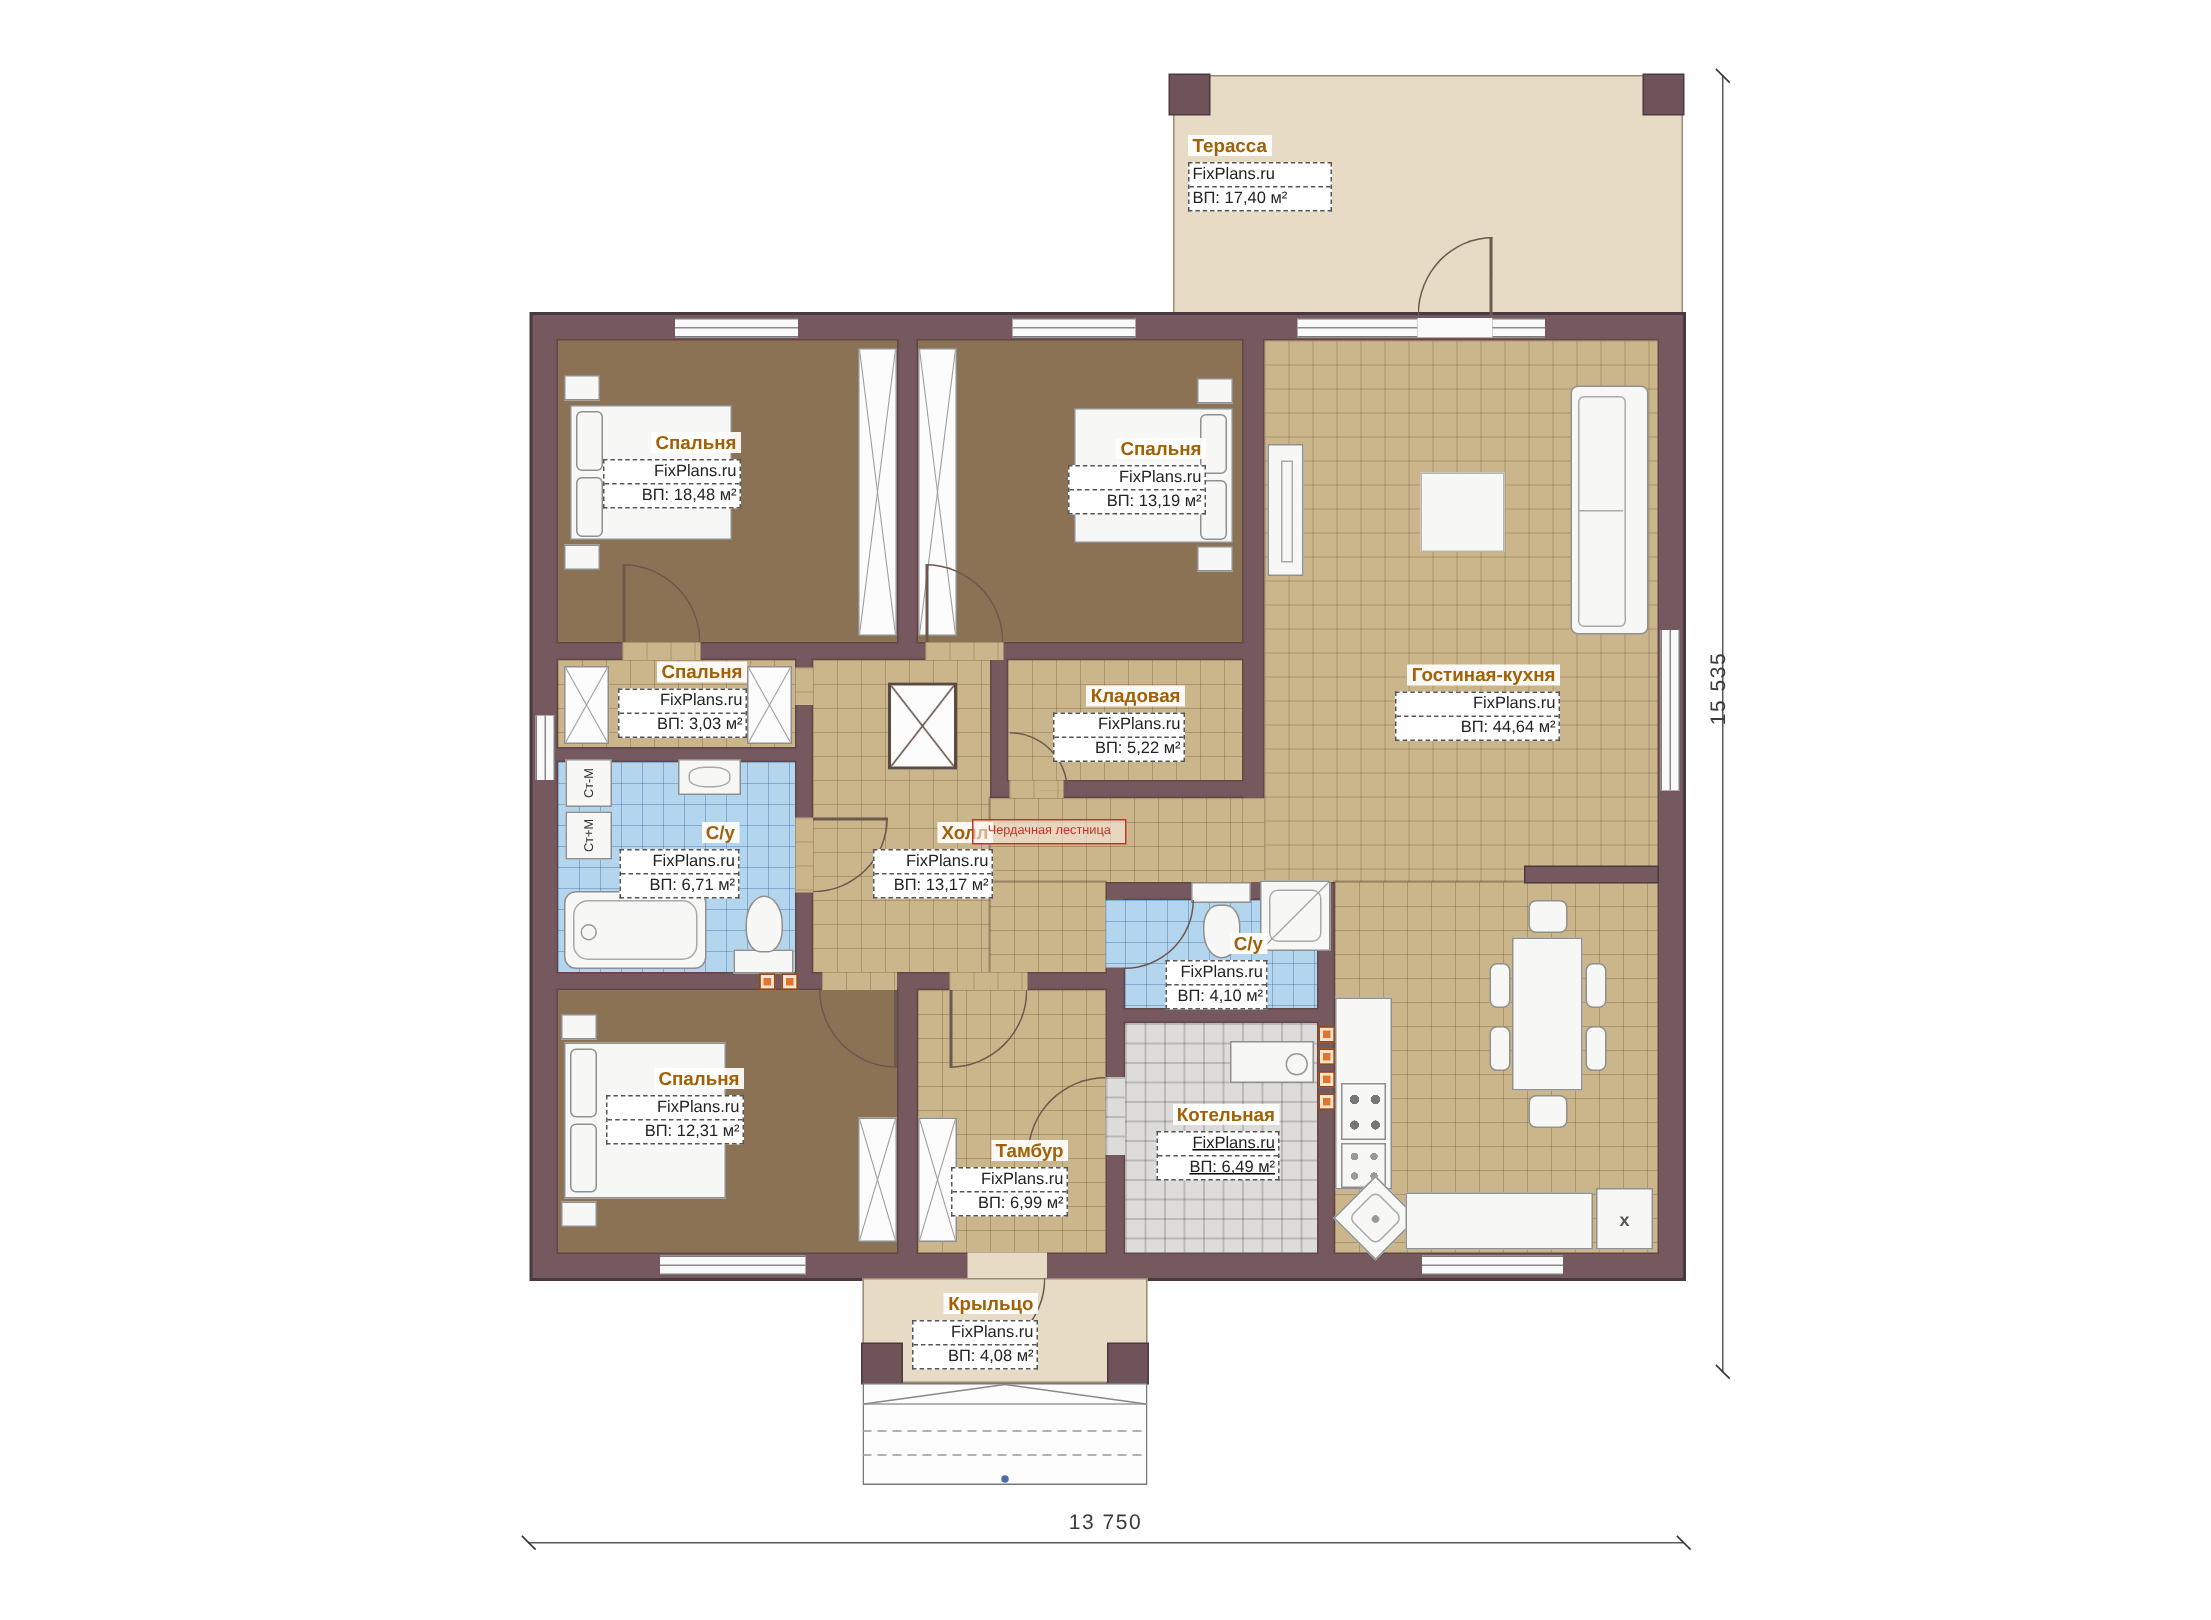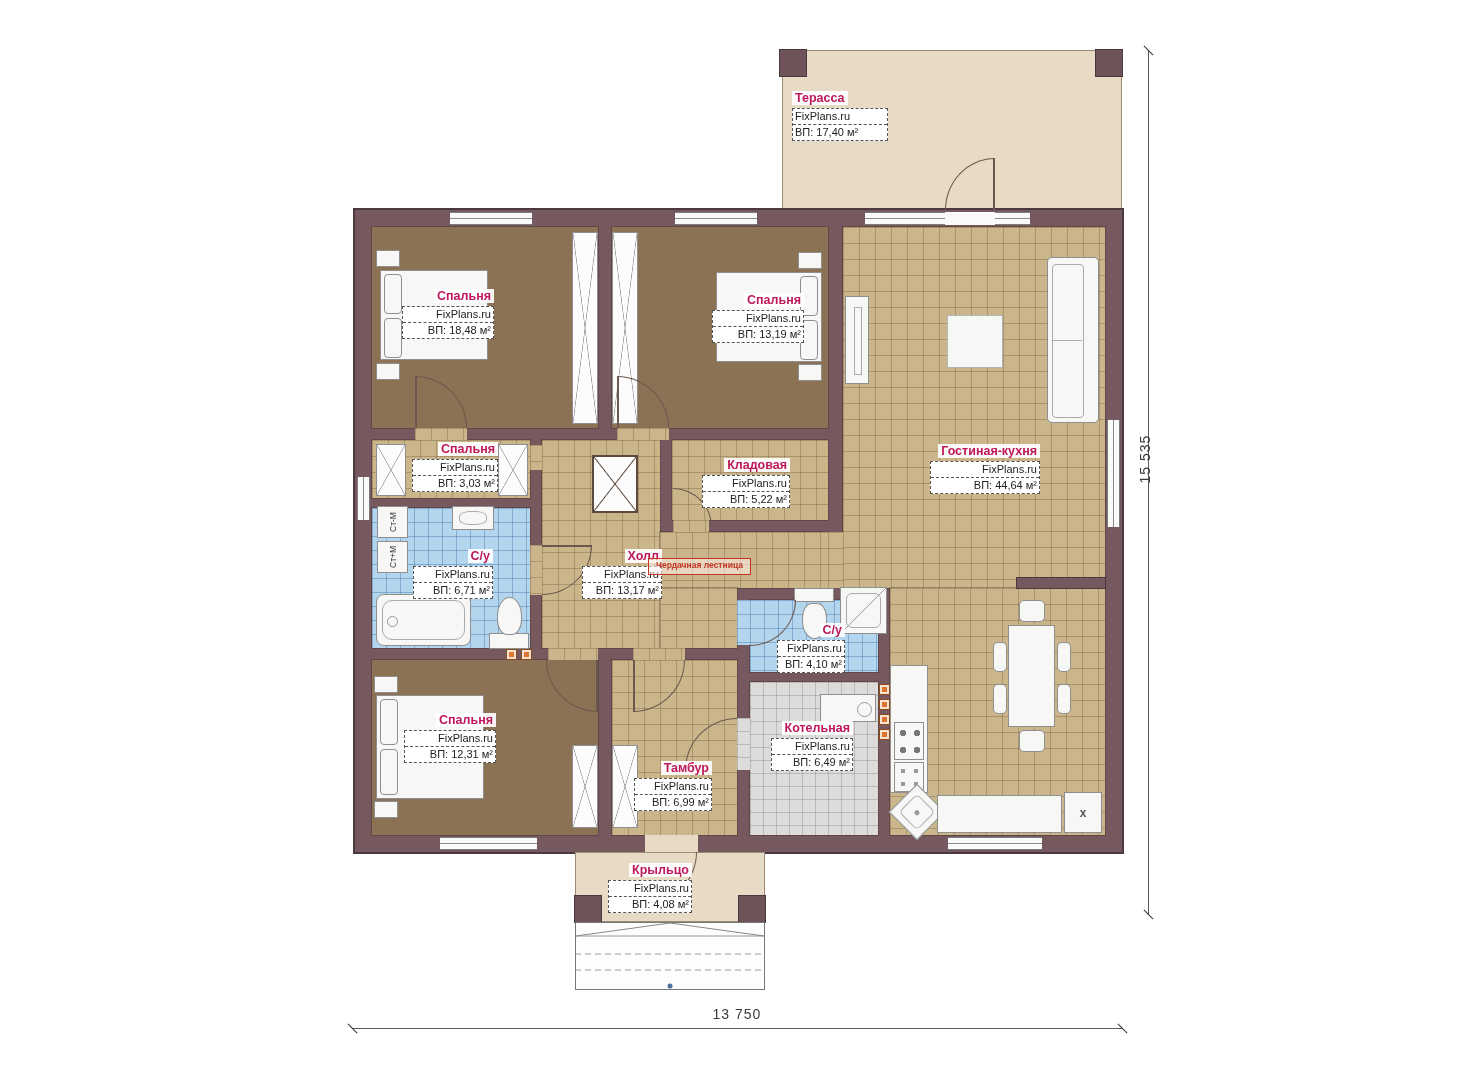--- a/index.html
+++ b/index.html
@@ -42,21 +42,21 @@
                      linear-gradient(to bottom right,transparent calc(50% - .7px),#9a9a9a,transparent calc(50% + .7px));}
   .xdark{border:2px solid #5d4a3e;
     background-image:linear-gradient(to top right,transparent calc(50% - 1px),#5d4a3e,transparent calc(50% + 1px)),
                      linear-gradient(to bottom right,transparent calc(50% - 1px),#5d4a3e,transparent calc(50% + 1px));}
   .arc{position:absolute;border:0 solid #6b584e;box-sizing:border-box;z-index:3;}
   .leaf{position:absolute;background:#6b584e;z-index:3;}
   .hot{position:absolute;width:11px;height:11px;background:#e0762e;border:1px solid #8d4a1c;
        box-shadow:inset 0 0 0 2px #f6e3d2;box-sizing:border-box;z-index:4;}
   
   .card{position:absolute;z-index:6;text-align:right;}
-  .card .nm{font-weight:bold;font-size:12.5px;line-height:14px;color:#be185d;
+  .card .nm{font-weight:bold;font-size:12.5px;line-height:14px;color:#a16207;
             background:rgba(255,255,255,.92);display:inline-block;padding:0 3px;white-space:nowrap;}
   .card .bx{background:#fff;border:1px dashed #555;margin-top:2px;}
   .card .bx .r1{border-bottom:1px dashed #555;}
   .card .bx div{font-size:11px;line-height:15px;color:#222;padding:0 2px;white-space:nowrap;}
   .vtext{writing-mode:vertical-rl;transform:rotate(180deg);font-size:8.5px;color:#333;
          display:flex;align-items:center;justify-content:center;width:100%;height:100%;}
   .redtag{position:absolute;border:1px solid #c23321;color:#c23321;background:rgba(255,240,235,.55);
           font-size:8.5px;line-height:13px;text-align:center;white-space:nowrap;overflow:hidden;
           padding:0 2px;z-index:7;}
   
@@ -231,21 +231,21 @@
     <div class="arc" style="left:191px;top:450px;width:52px;height:52px;border-bottom-width:1.5px;border-left-width:1.5px;border-bottom-left-radius:100%;"></div>
     <div class="leaf" style="left:241px;top:450px;width:2px;height:52px;"></div>
     <div class="arc" style="left:278px;top:450px;width:52px;height:52px;border-bottom-width:1.5px;border-right-width:1.5px;border-bottom-right-radius:100%;"></div>
     <div class="leaf" style="left:278px;top:450px;width:2px;height:52px;"></div>
     <div class="arc" style="left:330px;top:508px;width:52px;height:52px;border-top-width:1.5px;border-left-width:1.5px;border-top-left-radius:100%;"></div>
     <div class="arc" style="left:187px;top:335px;width:50px;height:50px;border-bottom-width:1.5px;border-right-width:1.5px;border-bottom-right-radius:100%;"></div>
     <div class="leaf" style="left:187px;top:335px;width:50px;height:2px;"></div>
     <div class="arc" style="left:395px;top:390px;width:46px;height:46px;border-bottom-width:1.5px;border-right-width:1.5px;border-bottom-right-radius:100%;"></div>
     <div class="arc" style="left:318px;top:278px;width:39px;height:39px;border-top-width:1.5px;border-right-width:1.5px;border-top-right-radius:100%;"></div>
 
-    <div class="redtag" style="left:293px;top:348px;width:97px;height:15px;font-weight:bold;">Чердачная лестница</div>
+    <div class="redtag" style="left:293px;top:336px;width:97px;height:15px;">Чердачная лестница</div>
 
     <div class="card" style="left:47px;top:76px;width:92px;">
       <div class="nm">Спальня</div>
       <div class="bx">
           <div class="r1">FixPlans.ru</div>
         <div>ВП: 18,48 м²</div>
         </div></div>
 
     <div class="card" style="left:357px;top:80px;width:92px;">
       <div class="nm">Спальня</div>
@@ -303,21 +303,21 @@
         <div>ВП: 12,31 м²</div>
         </div></div>
 
     <div class="card" style="left:279px;top:548px;width:78px;">
       <div class="nm">Тамбур</div>
       <div class="bx">
           <div class="r1">FixPlans.ru</div>
         <div>ВП: 6,99 м²</div>
         </div></div>
 
-    <div class="card" style="left:416px;top:508px;width:82px;">
+    <div class="card" style="left:416px;top:524px;width:82px;text-decoration:underline;">
       <div class="nm">Котельная</div>
       <div class="bx">
           <div class="r1">FixPlans.ru</div>
         <div>ВП: 6,49 м²</div>
         </div></div>
   </div>
 
   <div class="abs f-beige" style="left:575px;top:852px;width:190px;height:70px;"></div>
   <div class="post" style="left:575px;top:896px;"></div>
   <div class="post" style="left:739px;top:896px;"></div>

